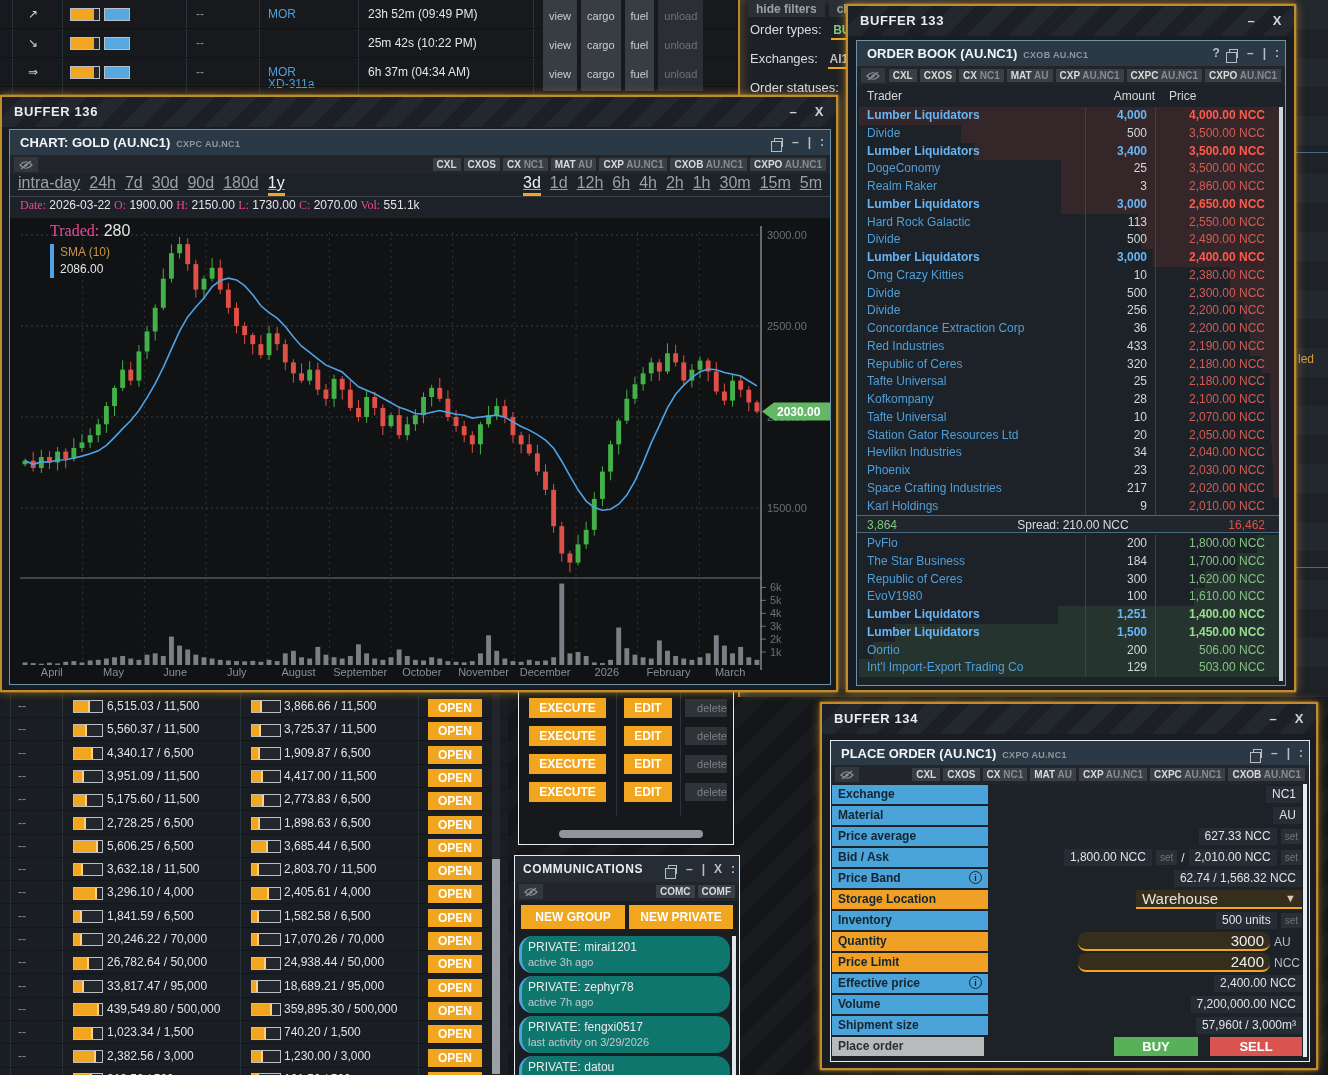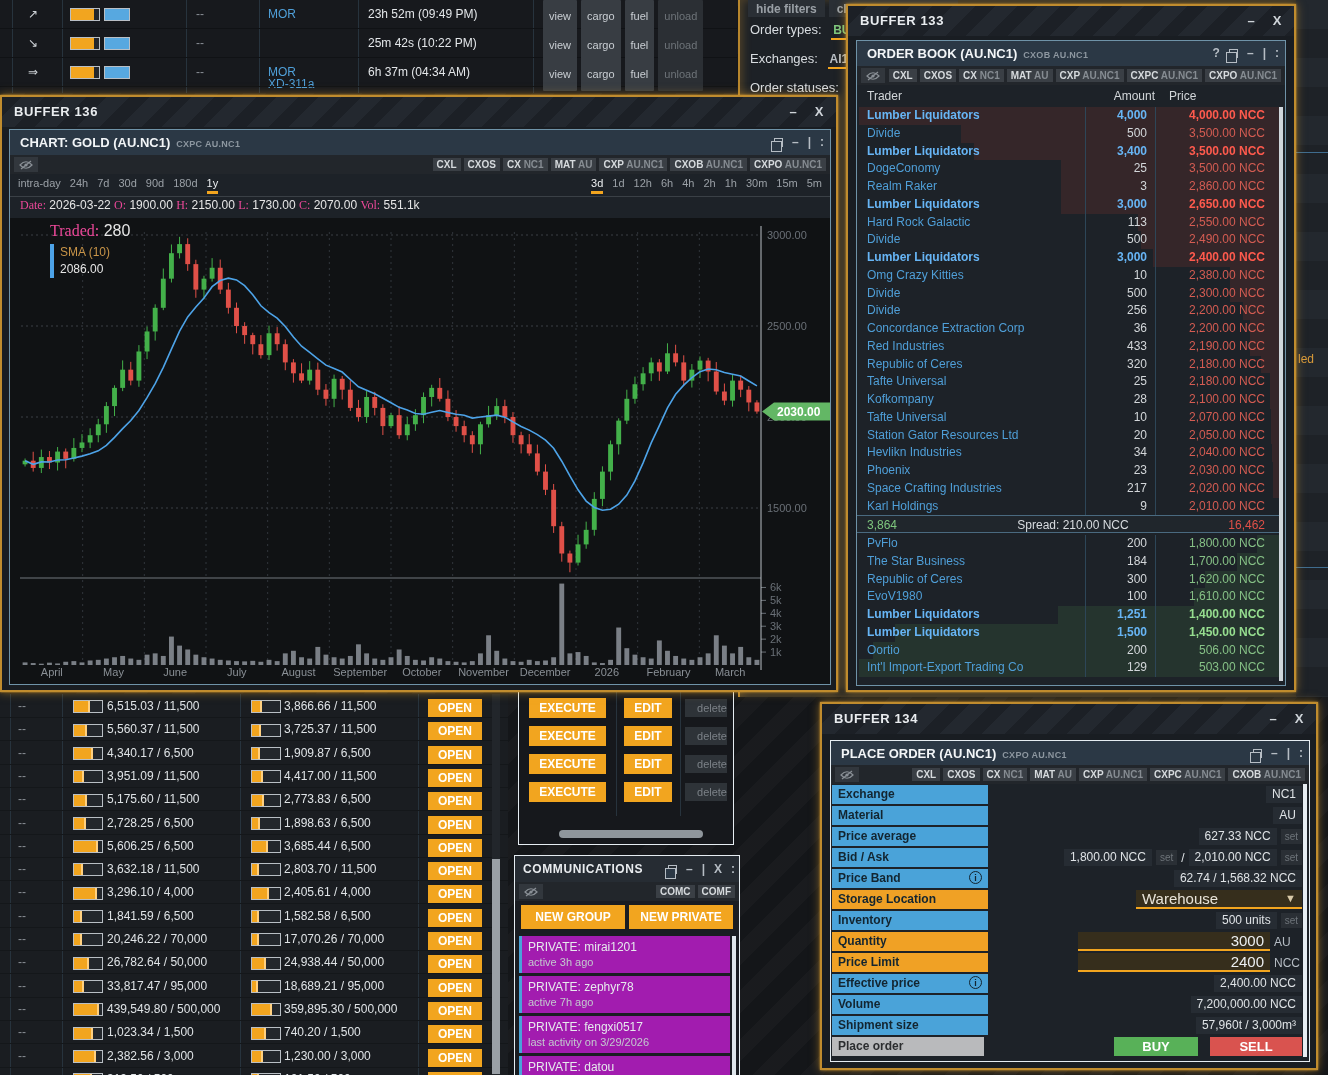--- a/index.html
+++ b/index.html
@@ -61,30 +61,30 @@
   .del-btn{position:absolute;top:4px;height:18px;line-height:18px;text-align:right;background:#2e3338;color:#7b8187;font-size:11px;}
   .hscroll{position:absolute;left:40px;right:30px;bottom:6px;height:8px;background:#8f969c;border-radius:4px;}
 
   
   #comm{left:514px;top:855px;width:226px;height:220px;background:#1a1d22;border:1px solid #e6edf2;border-bottom:none;}
   #comm .titlebar{height:26px;line-height:26px;font-size:12px;padding-left:8px;background:#262c33;}
   #comm .tagbar{top:26px;}
   .comm-btnrow{position:absolute;top:49px;left:6px;right:6px;display:flex;gap:4px;}
   .comm-btn{flex:1;height:24px;line-height:24px;text-align:center;background:#f2a51f;color:#fff;font-weight:bold;font-size:12px;}
   #comm-threads{position:absolute;top:80px;left:4px;right:9px;}
-  .thread{position:relative;background:#a21caf;border-left:3px solid #4aa3d9;margin-bottom:3px;padding:4px 6px;height:37px;}
+  .thread{position:relative;background:#0f766e;border-left:3px solid #4aa3d9;margin-bottom:3px;padding:4px 6px;height:37px;border-radius:14px;}
   .thread .tname{font-size:12px;color:#e6eaed;}
   .thread .tstat{font-size:11px;color:#c3c9cf;margin-top:2px;}
   .vscroll{position:absolute;width:4px;background:#dfe7ec;}
 
   
   #buf-chart{left:0;top:95px;width:838px;height:597px;}
   #chart-panel{left:7px;top:32px;width:822px;height:556px;}
   #chart-panel .tagbar{top:25px;}
-  .tfrow{position:absolute;top:44px;left:0;right:0;height:23px;border-bottom:1px solid #3a4046;display:flex;align-items:center;padding:0 8px;font-size:11px;color:#9aa0a6;}
+  .tfrow{position:absolute;top:44px;left:0;right:0;height:23px;border-bottom:1px solid #3a4046;display:flex;padding:0 8px;font-size:16px;color:#9aa0a6;text-decoration:underline;}
   .tf{margin-right:9px;padding-bottom:2px;white-space:nowrap;}
   .tf.active{color:#eceff1;border-bottom:3px solid #f2a51f;}
   .tfr{margin-left:auto;display:flex;}
   .tfr .tf{margin-right:0;margin-left:9px;}
   .inforow{position:absolute;top:68px;left:10px;right:8px;height:19px;font-size:12px;white-space:nowrap;color:#e6e6e6;}
   .olab{color:#ec4899;font-family:Liberation Serif, serif;}
   #chart-region{position:absolute;top:88px;left:0;width:820px;height:466px;background:#101214;overflow:hidden;}
   .traded{position:absolute;left:40px;top:4px;font-size:16px;color:#e6e6e6;}
   .smaleg{position:absolute;left:40px;top:26px;border-left:4px solid #4da3e8;padding-left:6px;font-size:12px;color:#e6e6e6;line-height:17px;}
   .smaleg .n{color:#c89448;}
@@ -117,21 +117,21 @@
   #po-form{position:absolute;top:43px;left:1px;right:7px;}
   .po-row{position:relative;height:21px;margin-bottom:0px;display:flex;align-items:center;}
   .po-label{width:156px;height:19px;line-height:19px;font-size:12px;font-weight:bold;color:#132530;padding:0 6px;position:relative;}
   .lab-blue{background:#4aa3d9;}
   .lab-orange{background:#f0a125;}
   .lab-gray{background:#b9babc;color:#2c2e30;}
   .po-val{flex:1;display:flex;justify-content:flex-end;align-items:center;gap:4px;font-size:12px;color:#dfe3e6;}
   .chip{background:#262c33;padding:1px 6px;height:17px;line-height:15px;}
   .setbtn{background:#2a2f35;color:#6e747a;font-size:10px;padding:2px 4px;}
   .info-i{position:absolute;right:6px;top:2px;width:13px;height:13px;border:1.5px solid #132530;border-radius:50%;font-size:9px;line-height:12px;text-align:center;font-weight:bold;}
-  .inputbox{background:#362e1c;border-bottom:2px solid #f2a51f;color:#eceff1;font-size:15px;text-align:right;width:192px;height:19px;line-height:17px;padding:0 6px;}
+  .inputbox{background:#362e1c;border-bottom:2px solid #f2a51f;color:#eceff1;font-size:15px;text-align:right;width:192px;height:19px;line-height:17px;padding:0 6px;border-radius:8px;}
   .unit{color:#b6bdc4;font-size:12px;width:28px;}
   .ddbox{background:#362e1c;border-bottom:2px solid #f2a51f;color:#e8e3d8;font-size:15px;width:166px;height:19px;line-height:17px;padding:0 6px;display:flex;justify-content:space-between;}
   .chev{color:#d8c9a8;font-size:11px;}
   .buybtn{width:84px;height:19px;line-height:19px;text-align:center;background:#58b158;color:#fff;font-weight:bold;font-size:13px;}
   .sellbtn{width:92px;height:19px;line-height:19px;text-align:center;background:#d9534f;color:#fff;font-weight:bold;font-size:13px;margin-left:8px;}
 </style>
 </head>
 <body>
 
 <div class="desktop">

